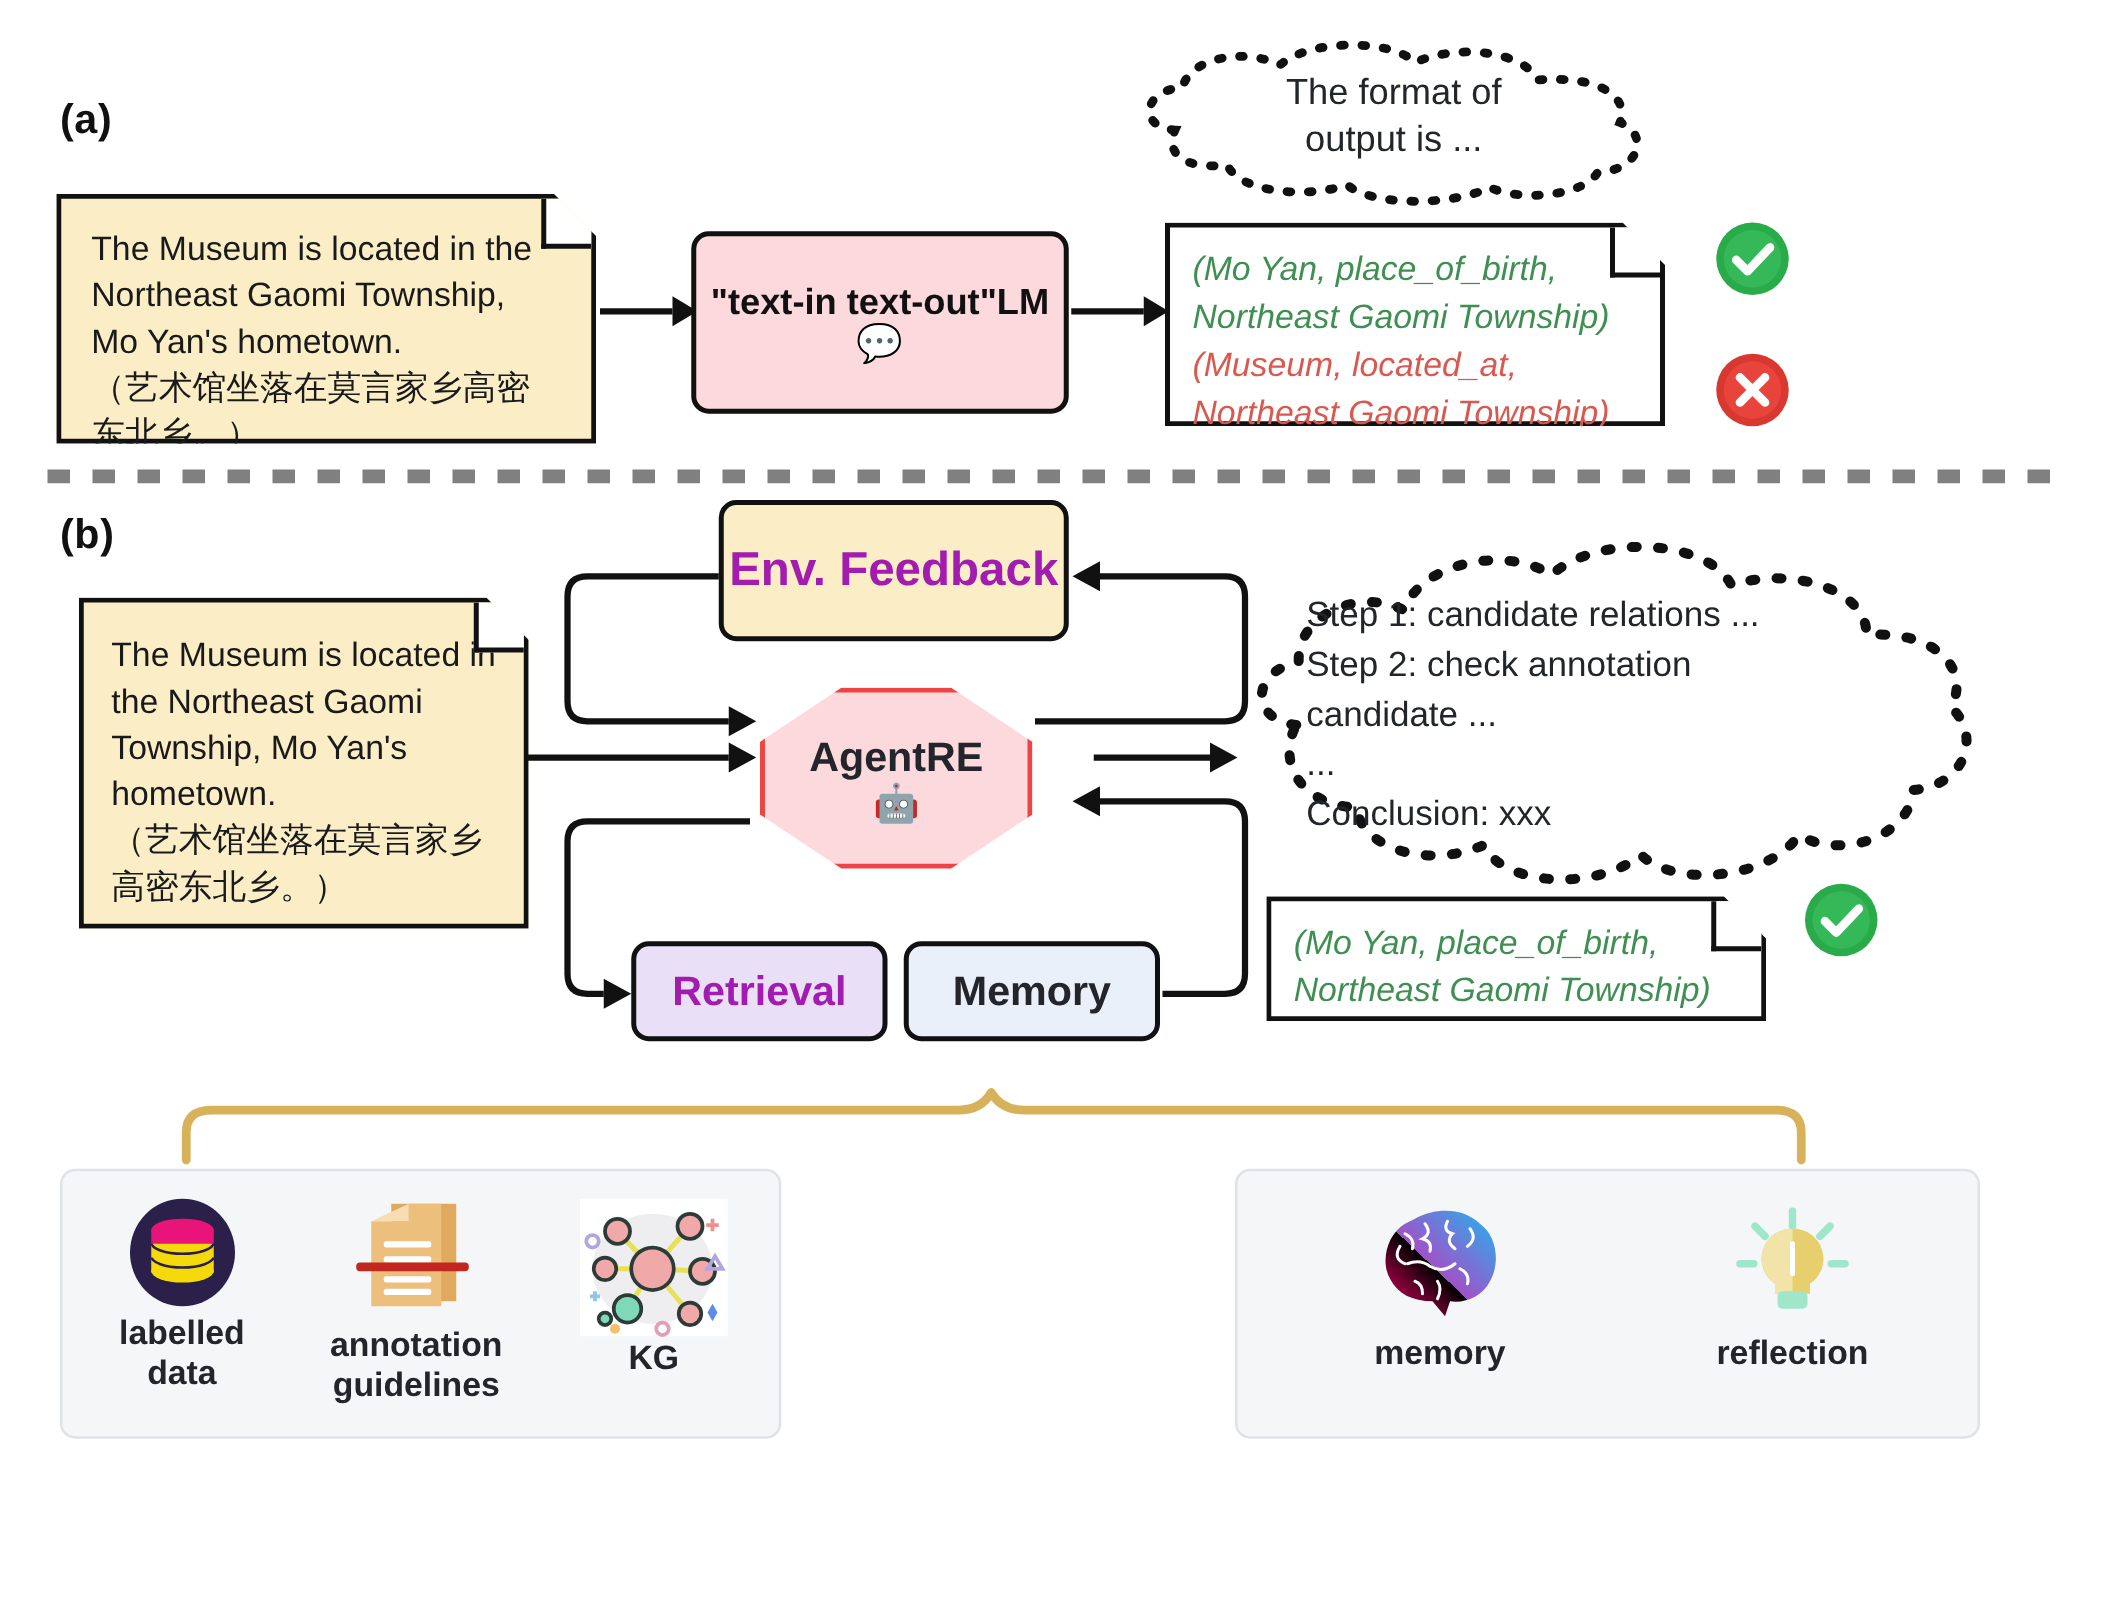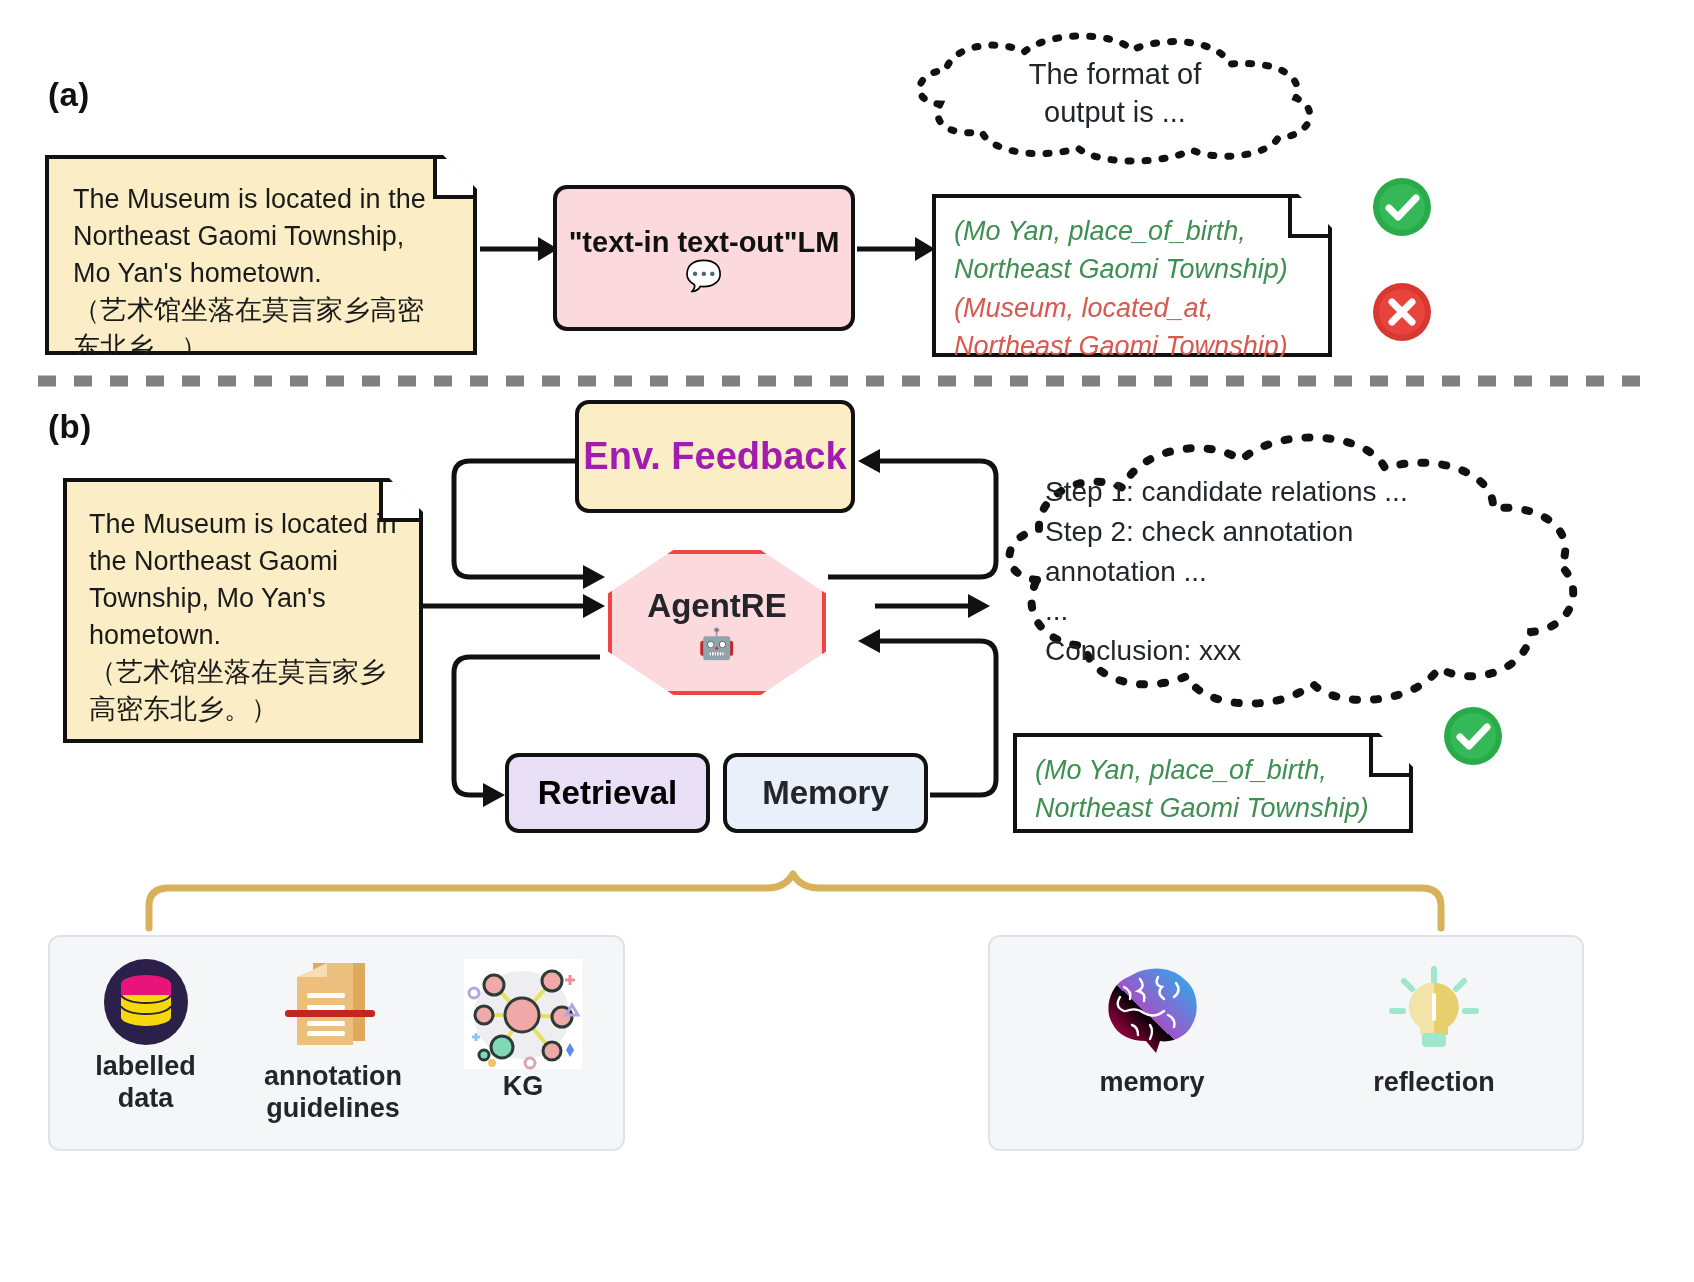--- a/index.html
+++ b/index.html
@@ -16,42 +16,42 @@
     background:#fbeec6;border:4px solid #111;box-sizing:border-box;
     clip-path:polygon(0 0, calc(100% - 34px) 0, 100% 34px, 100% 100%, 0 100%);
   }
   .note .fold{
     position:absolute;top:0;right:0;width:36px;height:36px;
     background:#fff;
     border-left:4px solid #111;border-bottom:4px solid #111;
     transform-origin:top right;
   }
   .note-inner{padding:22px 24px 14px 24px;font-size:27px;line-height:1.37;}
-  .note-white{background:#ffffff;margin-top:16px;}
+  .note-white{background:#ffffff;}
   .note-white .fold{background:#ffffff;}
 
   .out-green{color:#3f8f52;font-style:italic;font-size:27px;line-height:1.42;}
   .out-red{color:#d9534f;color:#d9584f;font-style:italic;font-size:27px;line-height:1.42;}
 
   
   .lmbox{
     background:#fbd9dc;border:4px solid #111;border-radius:14px;
     display:flex;flex-direction:column;align-items:center;justify-content:center;
     font-size:29px;font-weight:bold;color:#111;gap:2px;
   }
   .emoji{font-size:30px;line-height:1;}
 
   
   .rbox{
     border:4px solid #111;border-radius:14px;
     display:flex;align-items:center;justify-content:center;
     font-size:33px;font-weight:bold;
   }
   .envbox{background:#fbeec6;color:#a21caf;font-size:38px;}
-  .retbox{background:#e9e0f8;color:#000000;}
+  .retbox{background:#e9e0f8;color:#a21caf;}
   .membox{background:#eaf0fa;color:#23252b;}
 
   
   .octa{
     background:#fbd9dc;border:4px solid #ef4444;
     clip-path:polygon(30% 0,70% 0,100% 30%,100% 70%,70% 100%,30% 100%,0 70%,0 30%);
     display:flex;flex-direction:column;align-items:center;justify-content:center;
     font-size:33px;font-weight:bold;color:#23252b;gap:4px;
   }
 
@@ -183,21 +183,21 @@
 
   <svg class="abs" style="left:995px;top:430px;width:590px;height:290px;">
     <path d="M 42 150 C 4 146 6 106 44 100 C 42 62 92 40 128 58 C 142 20 210 6 246 30
              C 284 -4 372 2 390 38 C 442 22 500 44 498 78 C 552 74 582 104 566 136
              C 590 158 578 198 536 202 C 532 240 478 258 444 238 C 420 274 344 280 318 254
              C 280 284 206 278 192 246 C 146 266 94 248 90 216 C 46 214 26 180 42 150 Z" fill="none" stroke="#111" stroke-width="8" stroke-linecap="round" stroke-dasharray="4 17"></path>
   </svg>
   <div class="abs thought-text" style="left:1045px;top:472px;width:470px;">
     <div>Step 1: candidate relations ...</div>
     <div>Step 2: check annotation</div>
-    <div>annotation ...</div>
+    <div>candidate ...</div>
     <div>...</div>
     <div>Conclusion: xxx</div>
   </div>
 
   <div class="abs note note-white" style="left:1013px;top:717px;width:400px;height:100px;">
     <div class="fold"></div>
     <div class="note-inner" style="padding:14px 18px;">
       <div class="out-green">(Mo Yan, place_of_birth, Northeast Gaomi Township)</div>
     </div>
   </div>

